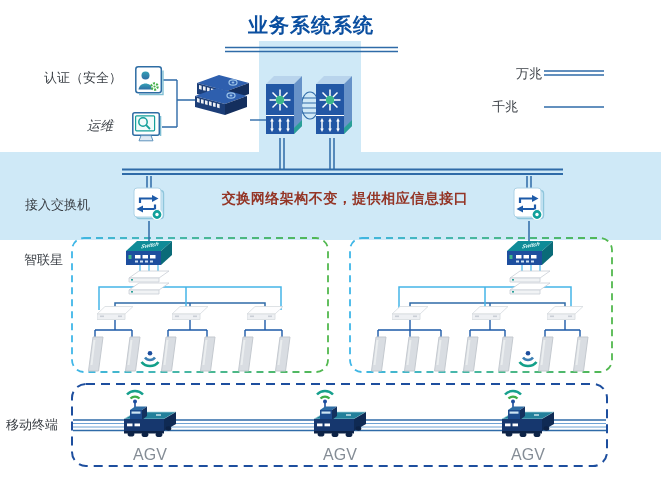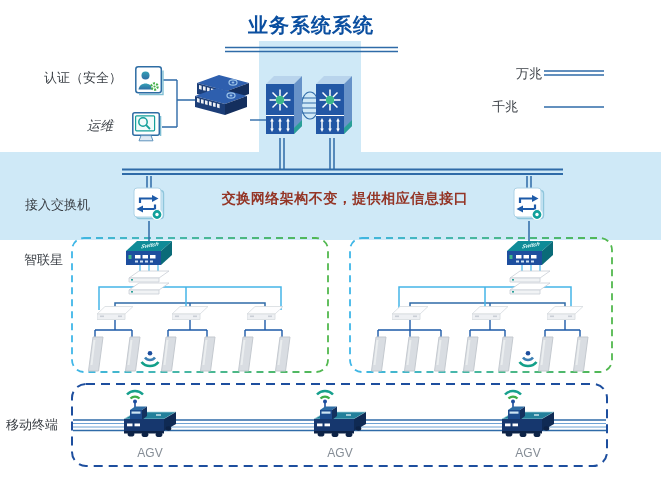--- a/index.html
+++ b/index.html
@@ -6,21 +6,21 @@
   .stage{position:relative;width:661px;height:478px;background:#fff;overflow:hidden;
          font-family:"Liberation Sans","DejaVu Sans",sans-serif;}
   .stage svg.layer{position:absolute;left:0;top:0;}
   .lbl{position:absolute;color:#3a3f45;font-size:13px;line-height:16px;white-space:nowrap;}
   .lbl.right{text-align:center;}
   .lbl.center{text-align:center;}
   .title{position:absolute;left:238px;top:12px;width:146px;text-align:center;
          font-size:20px;font-weight:bold;color:#0b4fa0;letter-spacing:1px;}
   .banner{position:absolute;left:195px;top:190px;width:300px;text-align:center;
           font-size:14px;font-weight:bold;color:#943526;letter-spacing:.5px;}
-  .agv-lbl{position:absolute;width:40px;text-align:center;color:#858d96;font-size:12px;top:446px;}
+  .agv-lbl{position:absolute;width:40px;text-align:center;color:#858d96;font-size:16px;top:446px;}
   .sw-lbl{position:absolute;width:32px;font-size:5.5px;font-style:italic;font-weight:bold;
           color:#e6fbfb;transform:rotate(-9deg) skewX(-20deg);text-align:center;}
 </style>
 </head>
 <body>
 
 <div class="stage">
 
   <svg class="layer" width="661" height="478" viewBox="0 0 661 478">
     <defs>

